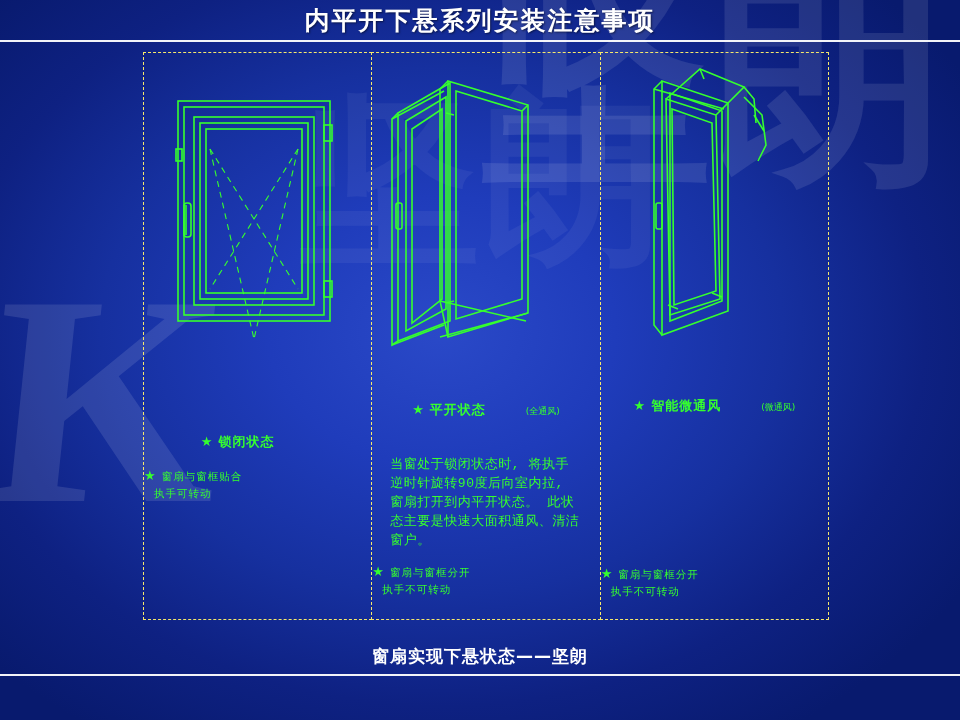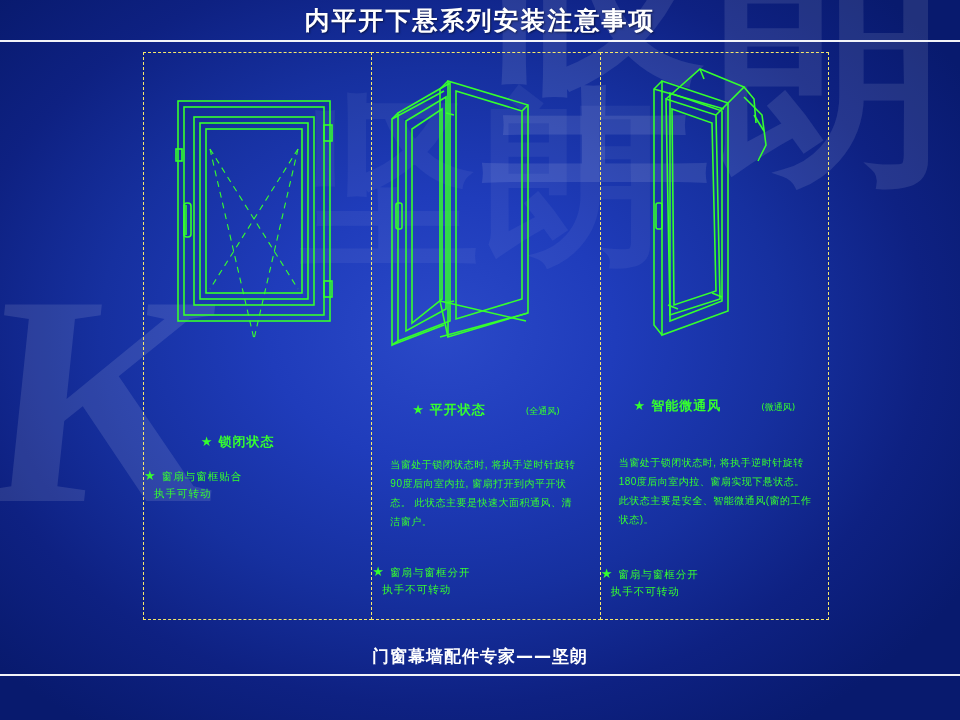--- a/index.html
+++ b/index.html
@@ -151,22 +151,22 @@
   .caption-sub {
     font-size: 9px;
     font-weight: normal;
     letter-spacing: 0;
     margin-left: 40px;
   }
 
   .body-text {
     position: absolute;
     color: #35ff2e;
-    font-family: Liberation Sans, sans-serif;
-    font-size: 10px;
+    font-family: Liberation Mono, monospace;
+    font-size: 13px;
     line-height: 19px;
     letter-spacing: 0.5px;
     text-align: left;
   }
 
   .note {
     position: absolute;
     width: 100%;
     text-align: left;
     color: #35ff2e;
@@ -306,25 +306,24 @@
             <rect x="52" y="150" width="6" height="26" rx="2"></rect>
 
             <path d="M64 252 L74 256"></path>
             <path d="M108 240 L118 244"></path>
           </g>
         </svg>
       </div>
       <div class="caption-row">
         <span class="star">★</span><span>智能微通风</span><span class="caption-sub">(微通风)</span>
       </div>
-      <div class="body-text">当窗处于锁闭状态时, 将执手逆时针旋转180度后向室内拉、窗扇实现下悬状态。 此状态主要是安全、智能微通风(窗的工作状态)。</div>
       <div class="note">
         <span class="star">★</span><span>窗扇与窗框分开</span>
         <span class="line2">执手不可转动</span>
       </div>
     </div>
 
   </div>
 
   <div class="footer-rule"></div>
-  <div class="footer">门窗幕墙配件专家——坚朗</div>
+  <div class="footer">窗扇实现下悬状态——坚朗</div>
 
 </div>
 
 </body></html>

